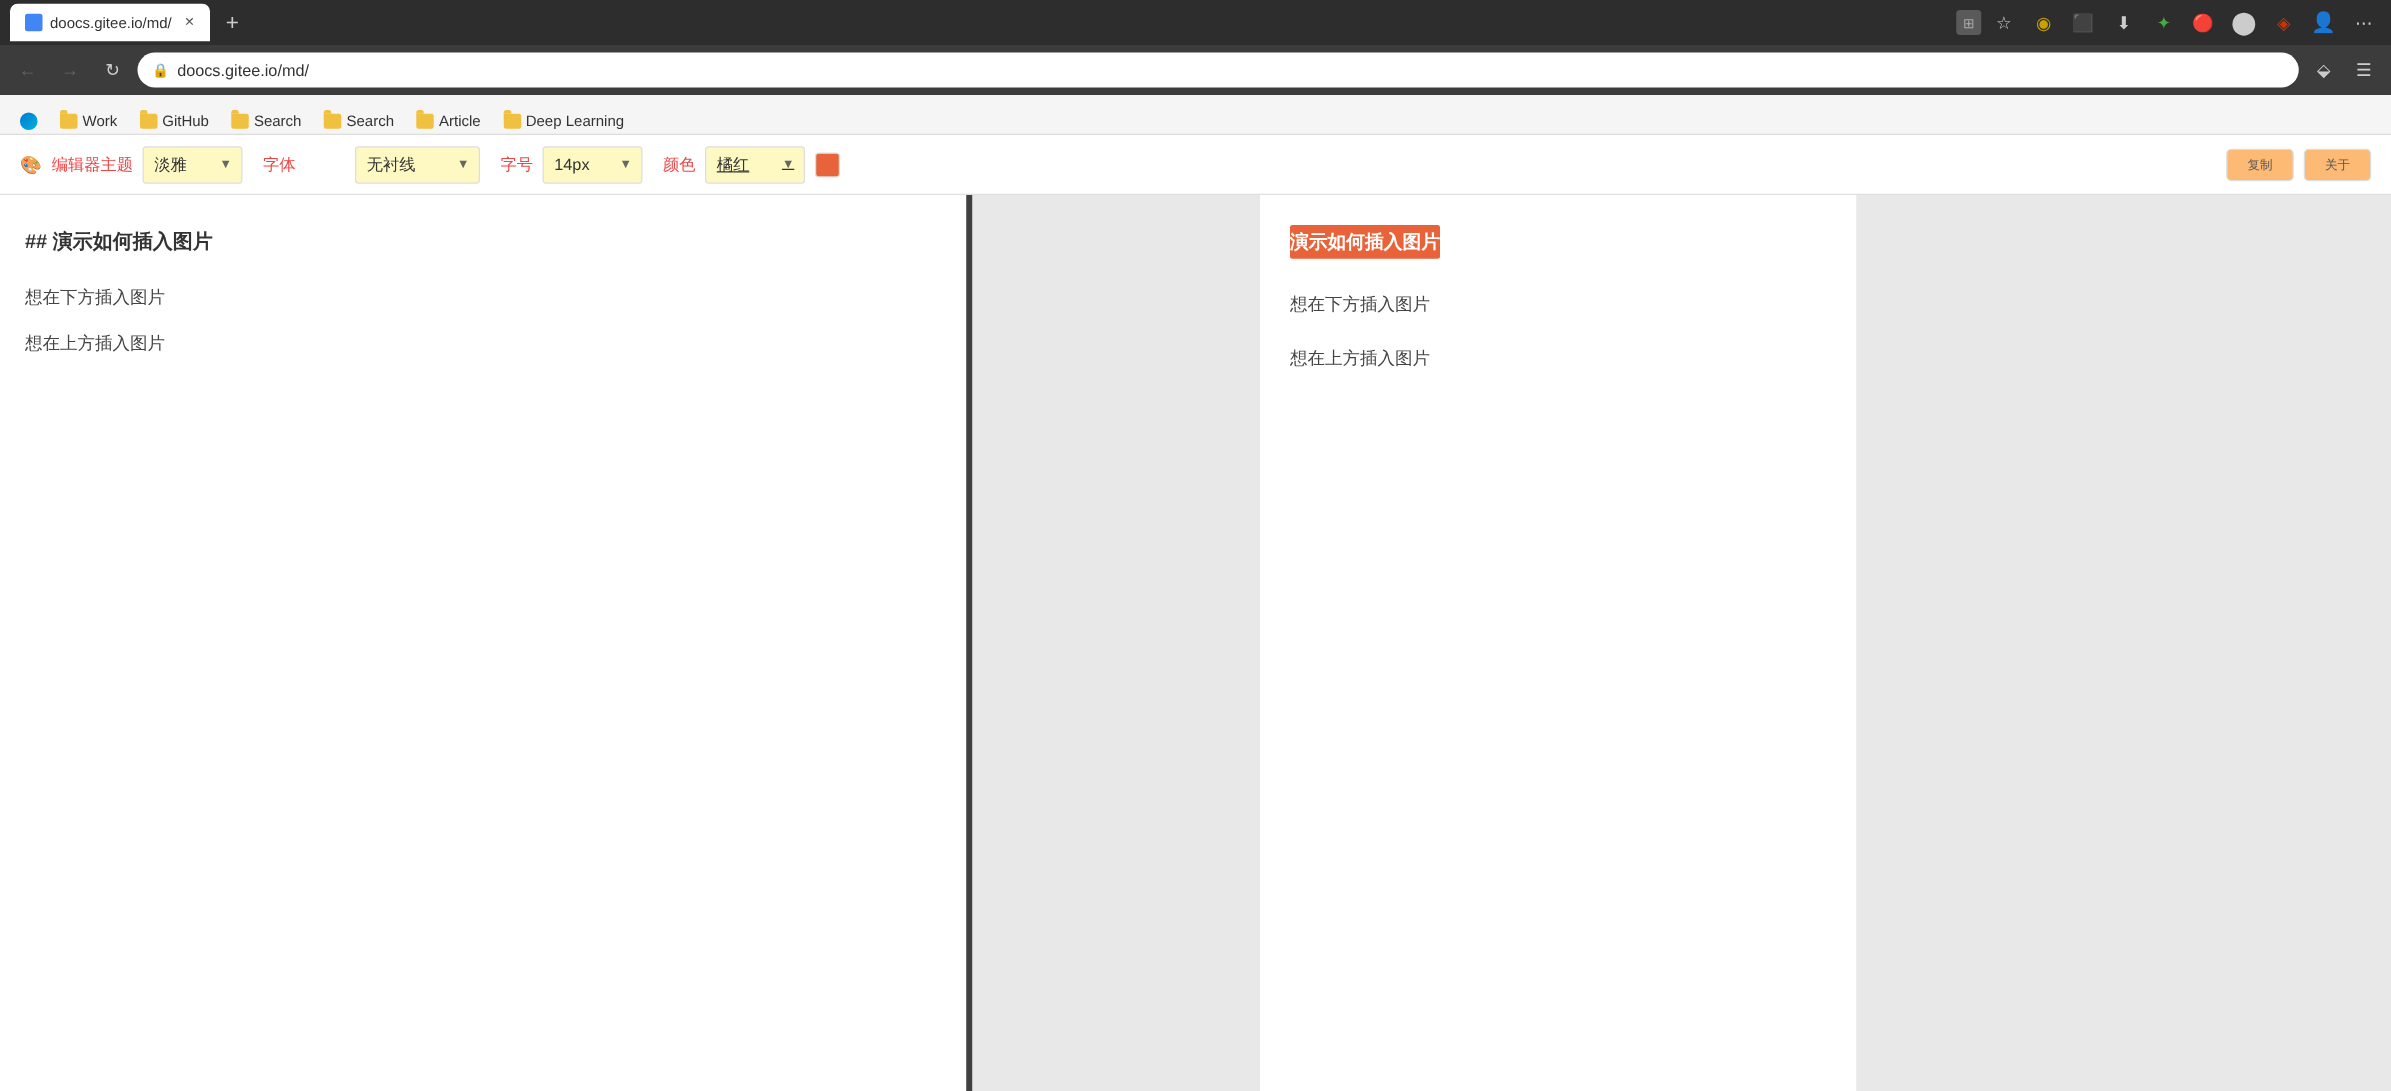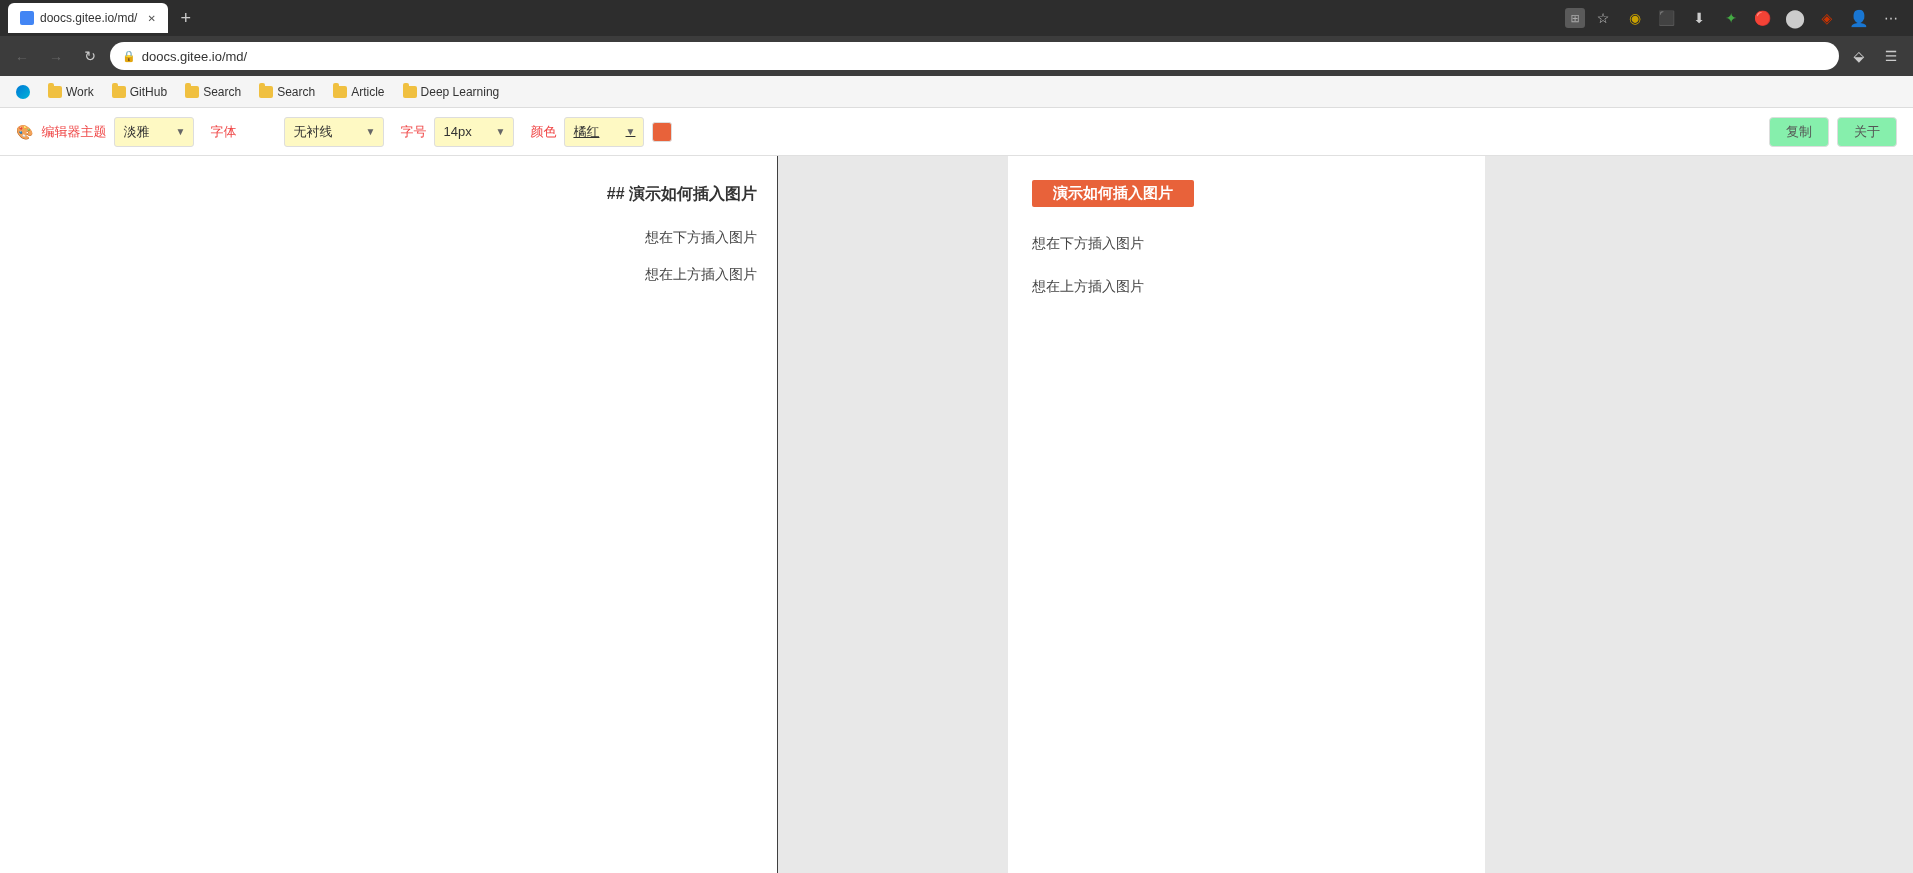--- a/index.html
+++ b/index.html
@@ -96,21 +96,21 @@
       display: flex; align-items: center; justify-content: center;
       font-size: 11px;
       cursor: pointer;
     }
 
     
     .bookmarks-bar {
       background: #f5f5f5;
       border-bottom: 1px solid #ddd;
       display: flex;
-      align-items: center;
+      align-items: flex-end;
       height: 32px;
       padding: 0 8px;
       gap: 2px;
     }
     .bookmark-item {
       display: flex; align-items: center;
       padding: 3px 8px;
       border-radius: 4px;
       font-size: 12px;
       color: #333;
@@ -182,45 +182,44 @@
       border-radius: 3px;
       cursor: pointer;
       border: 1px solid #ddd;
     }
     .toolbar-right {
       margin-left: auto;
       display: flex; align-items: center; gap: 8px;
     }
     .btn-copy, .btn-about {
       border: 1px solid #ddd;
-      background: #86efac;
+      background: #fdba74;
       border-radius: 4px;
       padding: 5px 16px;
-      font-size: 13px;
+      font-size: 10px;
       color: #555;
       cursor: pointer;
     }
 
     
     .main-content {
       display: flex;
       width: 100%;
       background: #e8e8e8;
       min-height: calc(873px - 36px - 40px - 32px - 48px);
     }
 
     
     .editor-panel {
       background: #fff;
       width: 778px;
       flex-shrink: 0;
-      border-right: 1px solid #404040;
+      border-right: 5px solid #404040;
       padding: 24px 20px;
       min-height: 680px;
-      text-align: right;
     }
     .editor-content {
       font-size: 14px;
       color: #333;
       line-height: 1.8;
     }
     .editor-heading {
       font-weight: bold;
       font-size: 16px;
       margin-bottom: 16px;
@@ -243,21 +242,21 @@
       flex: 1;
       padding: 24px;
       position: relative;
       margin: 0;
       min-height: 680px;
     }
     .preview-heading {
       display: inline-block;
       background: #e8623a;
       color: #fff;
-      padding: 4px 21px;
+      padding: 4px 0;
       border-radius: 2px;
       font-size: 15px;
       font-weight: bold;
       margin-bottom: 24px;
     }
     .preview-para {
       font-size: 14px;
       color: #444;
       margin-bottom: 18px;
       line-height: 1.8;

